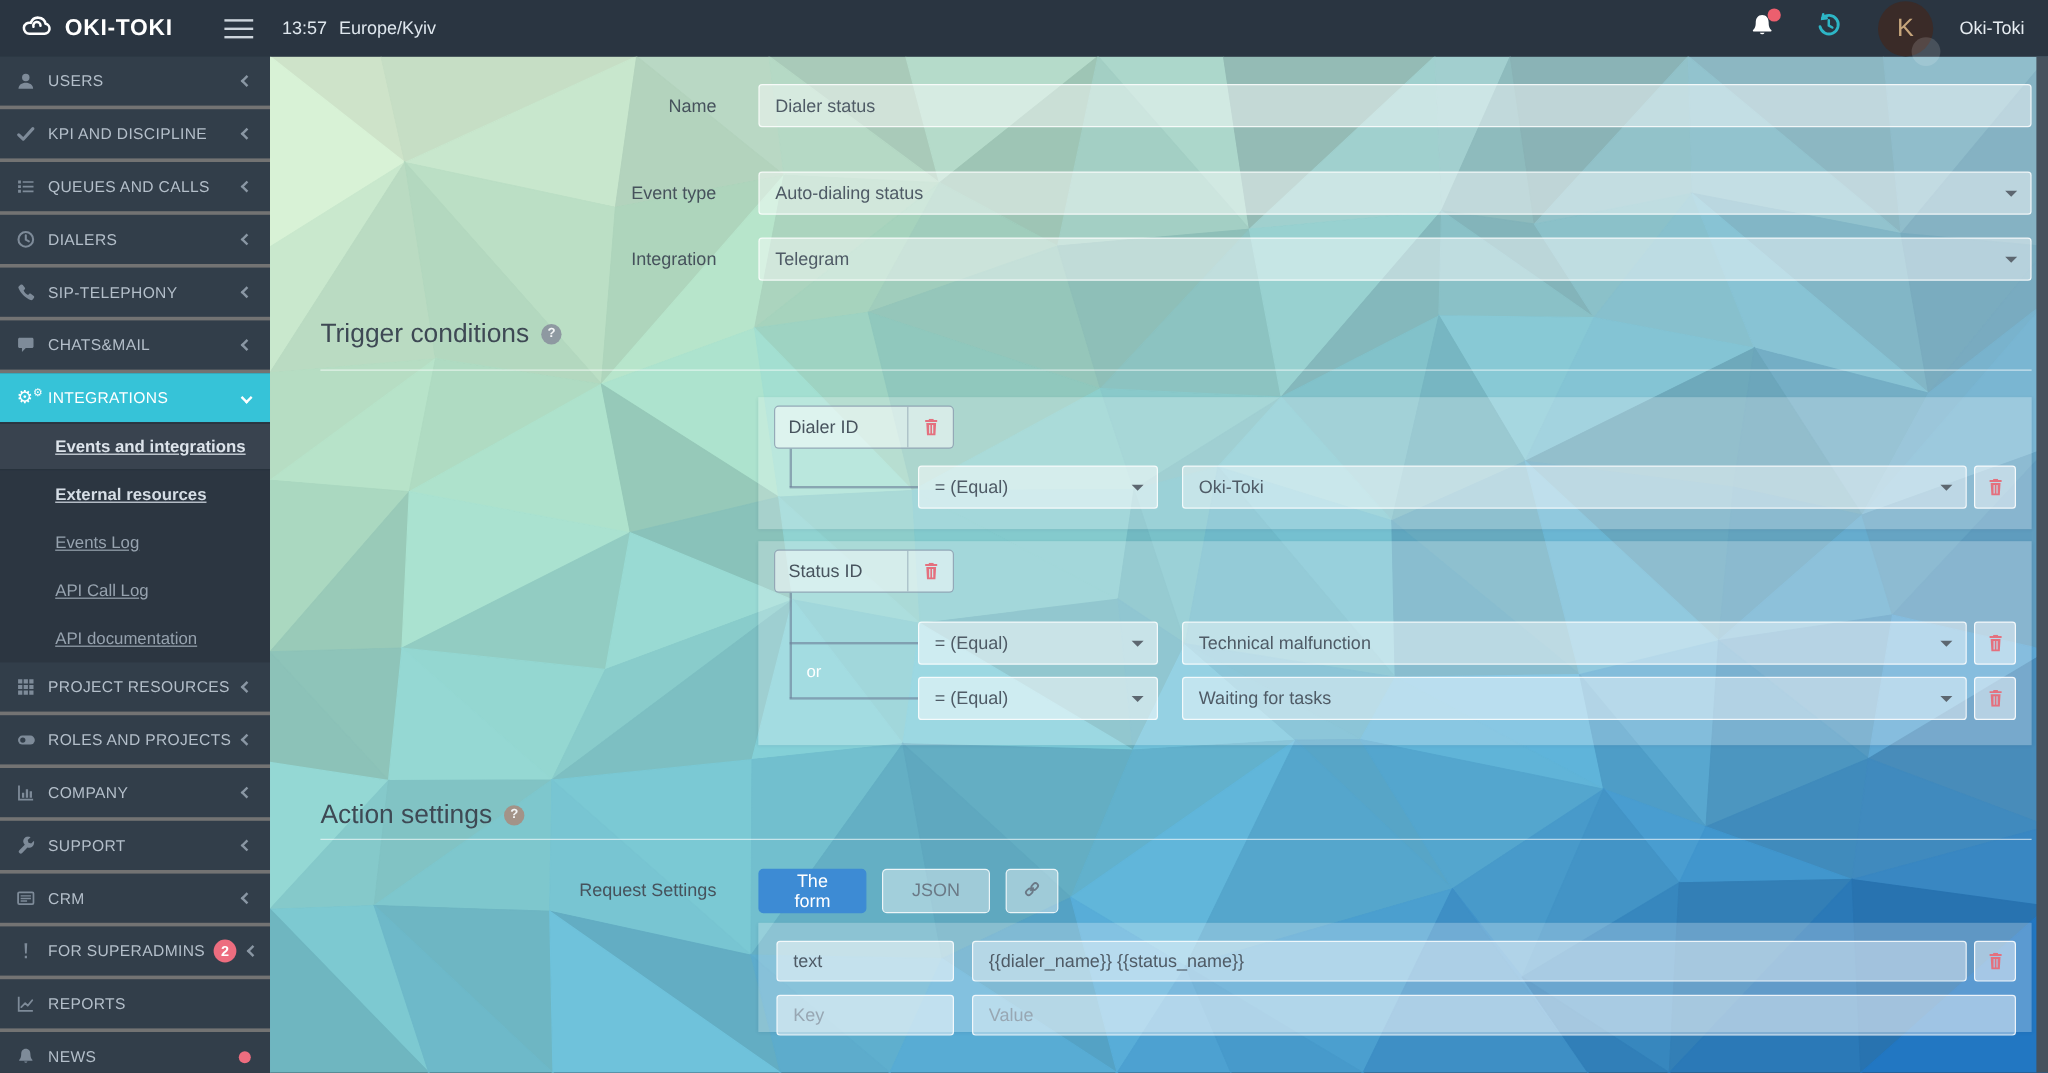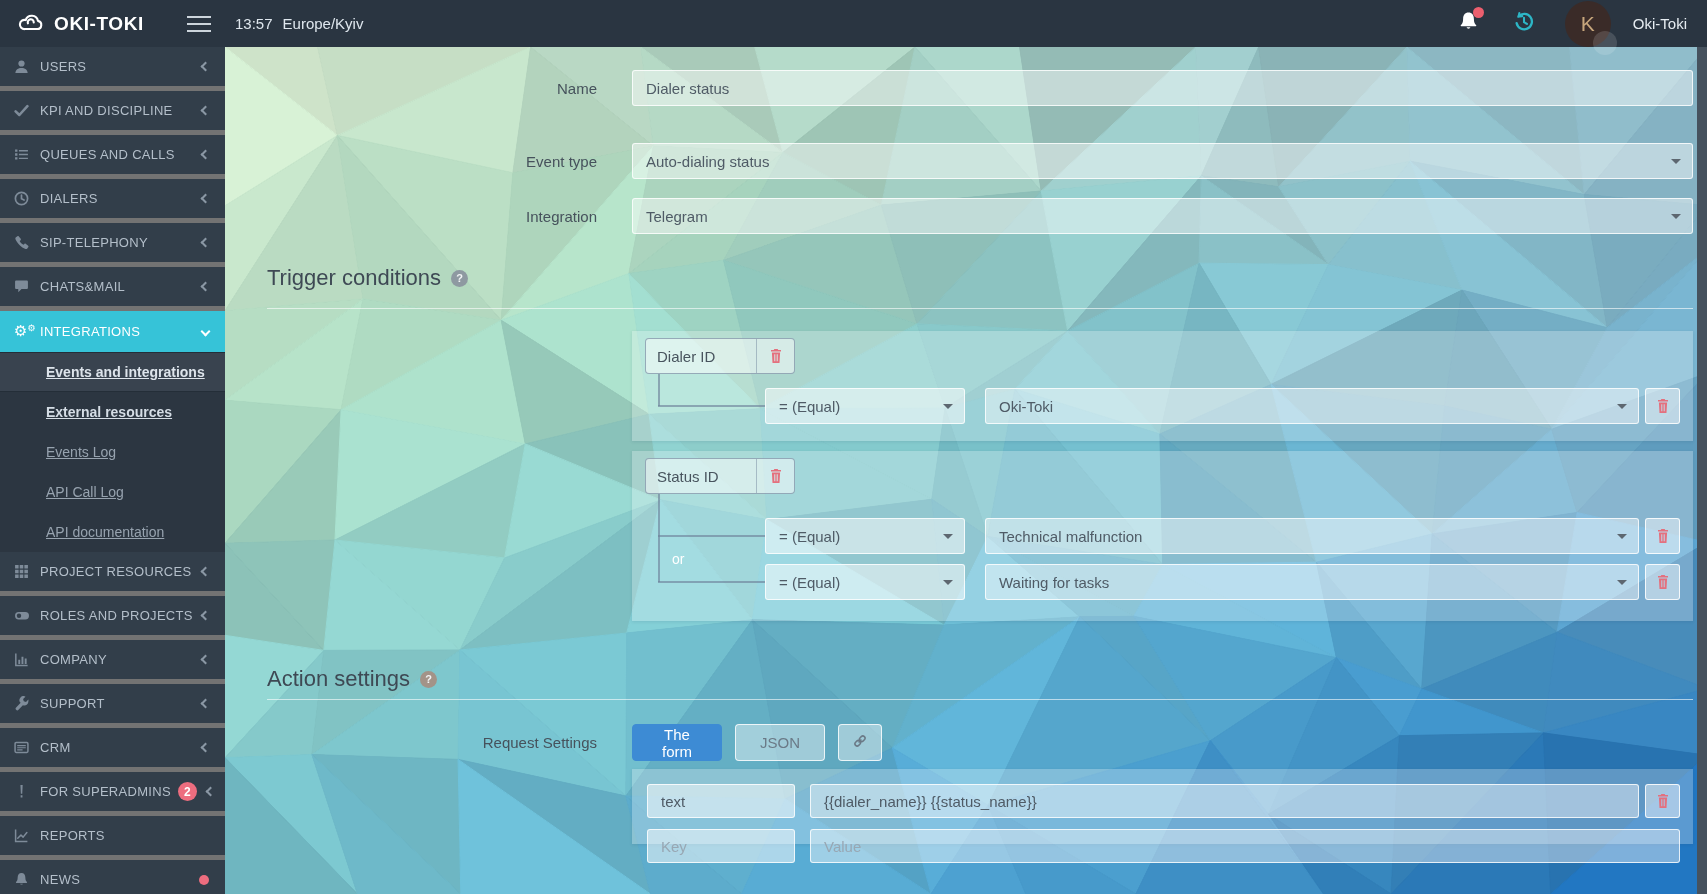--- a/index.html
+++ b/index.html
@@ -19,21 +19,21 @@
   .hright { display:flex; align-items:center; margin-right:20px; }
   .bell-wrap { position:relative; margin-right:34px; }
   .bell-dot { position:absolute; top:-4px; right:-5px; width:11px; height:11px; border-radius:50%; background:#ec5f6e; }
   .history-wrap { margin-right:30px; }
   .avatar { position:relative; width:46px; height:46px; border-radius:50%; background:#3a2b28; color:#c7a67c; font-size:21px; display:flex; align-items:center; justify-content:center; margin-right:22px; }
   .avatar-badge { position:absolute; right:-6px; bottom:-8px; width:24px; height:24px; border-radius:50%; background:rgba(255,255,255,.14); }
   .account-name { color:#e6ecf1; font-size:15px; }
 
   
   .sidebar { position:absolute; top:47px; left:0; bottom:0; width:225px; background:#323e4a; z-index:20; overflow:hidden; }
-  .sitem { height:44px; display:flex; align-items:center; padding:0 16px 0 14px; border-bottom:5px solid #737373; cursor:pointer; }
+  .sitem { height:44px; display:flex; align-items:center; padding:0 16px 0 14px; border-bottom:3px solid #737373; cursor:pointer; }
   .sicon { width:26px; color:#7e8b99; display:flex; align-items:center; flex:0 0 auto; }
   .slabel { flex:1; color:#b4bfca; font-size:13px; letter-spacing:.3px; white-space:nowrap; }
   .chev { width:7px; height:7px; border-left:2px solid #8a97a4; border-bottom:2px solid #8a97a4; flex:0 0 auto; }
   .chev.left { transform:rotate(45deg); }
   .chev.down { transform:rotate(-45deg); }
   .sitem.active { background:#36c3d8; border-bottom:1px solid #36c3d8; height:41px; }
   .sitem.active .slabel { color:#fff; }
   .sitem.active .sicon { color:#fff; }
   .sitem.active .chev { border-color:#fff; }
   .gear-glyph { font-family:"DejaVu Sans",sans-serif; color:#fff; font-size:15px; line-height:1; }
@@ -581,21 +581,21 @@
                   <g transform="rotate(-45 8 8)">
                     <rect x="1.8" y="5.8" width="6" height="4.4" rx="2.2"></rect>
                     <rect x="8.2" y="5.8" width="6" height="4.4" rx="2.2"></rect>
                     <path d="M6 8h4"></path>
                   </g>
                 </svg></span>
           </button>
         </div>
       </div>
 
-      <section class="panel" style="margin-top:8px; height:75px; padding-top:15px">
+      <section class="panel" style="margin-top:8px; height:91px; padding-top:15px">
         <div class="params-row">
           <input class="tinput key-input" type="text" value="text" style="">
           <input class="tinput val-input" type="text" value="{{dialer_name}} {{status_name}}" style="">
           <button class="trash-btn">
               <svg width="12" height="14" viewBox="0 0 12 14" fill="#e4707e" fill-rule="evenodd">
                 <path d="M4.3 0h3.4l.5 1.1H11v1.5H1V1.1h2.8zM1.9 3.5h8.2L9.5 14h-7zM4.3 5.2v7h1v-7zm2.4 0v7h1v-7z"></path>
               </svg>
             </button>
         </div>
         <div class="params-row">

